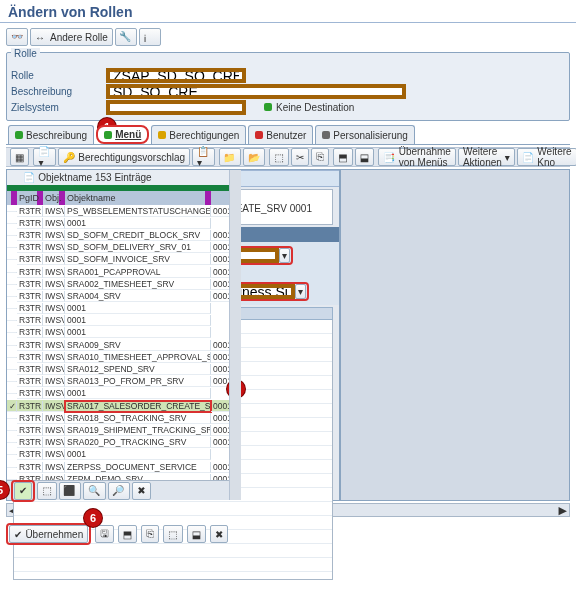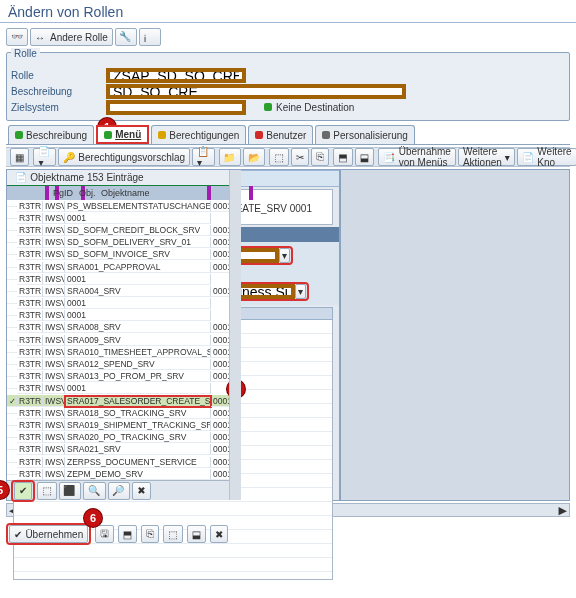--- a/index.html
+++ b/index.html
@@ -4,48 +4,48 @@
 <style>
 * { box-sizing: border-box; }
 html,body { margin:0; padding:0; }
 body {
   font: 11px Arial, sans-serif;
   background:#fff;
   width:576px; height:598px;
   overflow:hidden;
   color:#333;
 }
-.page-title { color:#3a5a8a; font-size:14px; font-weight:normal; padding:4px 8px 2px; }
+.page-title { color:#3a5a8a; font-size:14px; font-weight:bold; padding:4px 8px 2px; }
 .hr { height:1px; background:#9fb6d4; margin-bottom:3px; }
 .toolbar { display:flex; gap:2px; padding:2px 6px; align-items:center;}
 .btn { border:1px solid #98adc2; background:linear-gradient(#fcfcfc,#e4e9f0); height:18px; padding:0 4px; font-size:10px; display:inline-flex; align-items:center; gap:3px; border-radius:2px; cursor:pointer;}
 .ic { width:12px; height:12px; display:inline-block; }
 .group { border:1px solid #8aa4c0; border-radius:2px; margin:4px 6px 2px; padding:2px 4px 4px; background:#e9eef5;}
 .group-title { position:relative; top:-8px; background:#e9eef5; display:inline-block; padding:0 3px; font-size:10px; color:#35597f;}
 .row { display:flex; align-items:center; margin:1px 0; font-size:10px;}
 .lbl { width:95px; color:#35597f; }
 .fld { background:#fff; border:4px solid #a16207; height:15px; padding:0 3px; font-size:14px; }
 .tabbar { display:flex; gap:2px; border-bottom:1px solid #8aa4c0; margin:4px 6px 0; padding-left:2px;}
 .tab { border:1px solid #8aa4c0; border-bottom:none; background:#e8edf3; padding:2px 6px; font-size:10px; display:flex; align-items:center; gap:3px; border-radius:3px 3px 0 0; cursor:pointer;}
 .tab.active { background:#fff; font-weight:bold; }
-.tab-outline { border:2px solid #d93030; border-radius:0;text-decoration:underline; }
+.tab-outline { border:2px solid #d93030; border-radius:8px;text-decoration:underline; }
 .dot { width:8px;height:8px;border-radius:2px;display:inline-block;}
 .callout { width:18px;height:18px;border-radius:50%;background:#c51111;color:#fff;text-align:center;font-weight:bold;font-size:11px;line-height:18px;position:absolute; box-shadow:0 0 0 1px #700;}
 .band { background:#e0e6ee; border-top:1px solid #b6c3d4; border-bottom:1px solid #b6c3d4; height:20px; display:flex; align-items:center; gap:2px; padding:0 4px; margin:2px 6px 0; font-size:10px;}
 .sub-title { background:#d7e4f2; color:#2a4b71; font-size:10px; padding:2px 4px; border-top:1px solid #9fb6d4; border-bottom:1px solid #9fb6d4; }
 .tree { font-size:10px; padding:2px 4px; background:#fff; border:1px solid #a8b7c8; margin:2px 6px; }
 .svc-head { background:#5e7fa3; color:#fff; font-size:10px; padding:2px 4px;}
 .svc-body { background:#dbe5f0; padding:3px 4px;}
 .red-out { border:2px solid #d93030; border-radius:4px; padding:0 1px; display:flex; align-items:center;}
 .split { position:relative; margin:2px 6px 0; height:332px; border:1px solid #8aa4c0; background:#d2dae5;}
 .left-pane { position:absolute; left:0; top:0; width:334px; height:100%; background:#e4e9f0; border-right:2px solid #8aa4c0;}
 .right-pane { position:absolute; right:0; top:0; width:234px; height:100%; background:#ebf0f6; display:flex; flex-direction:column;}
-.obj-title { background:#e8edf3; border-bottom:1px solid #15803d; font-size:10px; padding:2px 8px;}
+.obj-title { background:#e8edf3; border-bottom:6px solid #15803d; font-size:10px; padding:2px 16px;}
 .obj-head { display:grid; grid-template-columns:10px 26px 22px 1fr 30px; background:#b6c6da; font-size:9px;}
-.obj-head div{ padding:2px 2px; border-right:4px solid #a21caf;margin-left:34px;}
+.obj-head div{ padding:2px 2px; border-right:6px solid #a21caf;}
 .obj-body { flex:1; overflow:hidden; background:#fff;}
 .obj-row { display:grid; grid-template-columns:10px 26px 22px 1fr 30px; font-size:8.5px; height:12.2px; align-items:center;}
 .obj-row div{ border-right:1px solid #d0dbe6; border-bottom:1px solid #e6ecf2; padding:0 2px; white-space:nowrap; overflow:hidden;}
 .obj-row.sel { background:#cfe3b6; }
 .obj-row.sel-out div:nth-child(4){ outline:2px solid #d93030; outline-offset:-1px; color:#2a2a2a;}
 .btm-bar { height:20px; background:#e0e6ee; border-top:1px solid #a8b7c8; display:flex; gap:2px; padding:2px 4px; align-items:center;}
 .footer { margin:6px 6px 0; display:flex; gap:4px; align-items:center;}
 .scroll { position:absolute; right:0; top:0; bottom:0; width:12px; background:#d8dee6; border-left:1px solid #b6c3d4;}
 .empty-rows{ background:repeating-linear-gradient(#fff,#fff 13px,#e6ecf2 13px,#e6ecf2 14px); height:260px; border:1px solid #a8b7c8; border-top:none;}
 </style>
@@ -220,20 +220,21 @@
           <div></div>
           <div>R3TR</div>
           <div>IWSV</div>
           <div>SRA001_PCAPPROVAL</div>
           <div>0001</div>
         </div>
         <div class="obj-row">
           <div></div>
           <div>R3TR</div>
           <div>IWSV</div>
+          <div>SRA002_TIMESHEET_SRV</div>
           <div>0001</div>
         </div>
         <div class="obj-row">
           <div></div>
           <div>R3TR</div>
           <div>IWSV</div>
           <div>SRA004_SRV</div>
           <div>0001</div>
         </div>
         <div class="obj-row">
@@ -245,21 +246,20 @@
         <div class="obj-row">
           <div></div>
           <div>R3TR</div>
           <div>IWSV</div>
           <div>0001</div>
         </div>
         <div class="obj-row">
           <div></div>
           <div>R3TR</div>
           <div>IWSV</div>
-          <div>SRA008_SRV</div>
           <div>0001</div>
         </div>
         <div class="obj-row">
           <div></div>
           <div>R3TR</div>
           <div>IWSV</div>
           <div>SRA009_SRV</div>
           <div>0001</div>
         </div>
         <div class="obj-row">
@@ -314,21 +314,20 @@
           <div></div>
           <div>R3TR</div>
           <div>IWSV</div>
           <div>SRA020_PO_TRACKING_SRV</div>
           <div>0001</div>
         </div>
         <div class="obj-row">
           <div></div>
           <div>R3TR</div>
           <div>IWSV</div>
-          <div>SRA021_SRV</div>
           <div>0001</div>
         </div>
         <div class="obj-row">
           <div></div>
           <div>R3TR</div>
           <div>IWSV</div>
           <div>ZERPSS_DOCUMENT_SERVICE</div>
           <div>0001</div>
         </div>
         <div class="obj-row">

